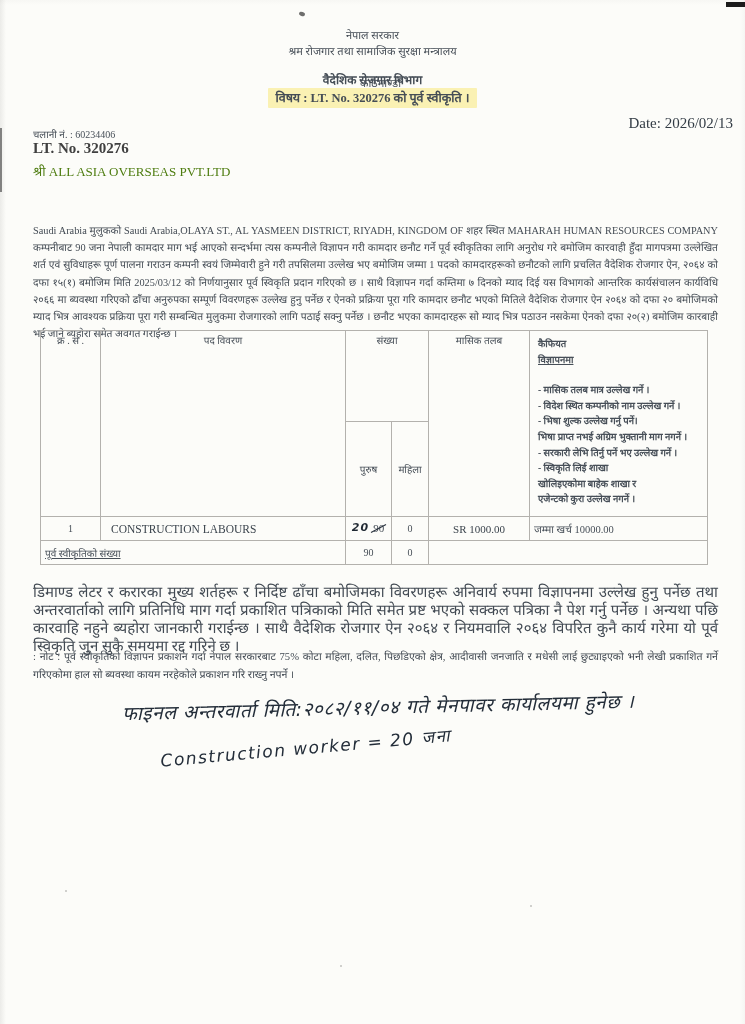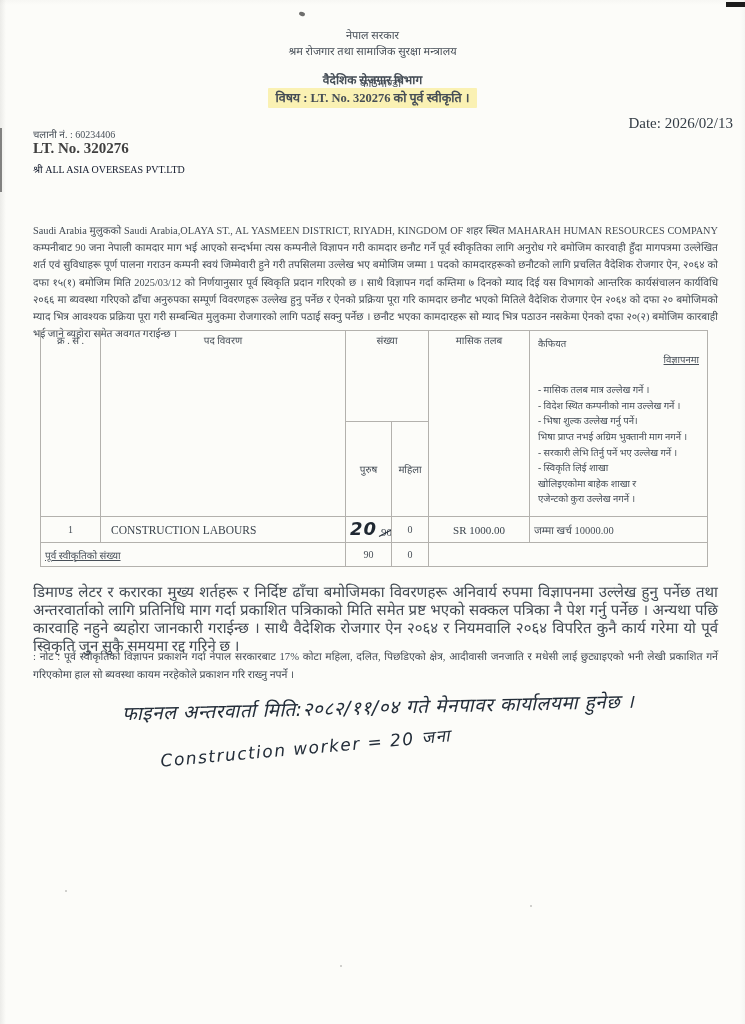--- a/index.html
+++ b/index.html
@@ -24,52 +24,52 @@
   .hl-dept      { top:71px; font-weight:bold; font-size:12px; }
   .hl-city      { top:75px;padding-left:16px; }
   .hl-subject   { top:88px; font-size:12.5px; font-weight:bold; }
   .hl-subject .subject-text{
     display:inline-block; padding:1px 7px 2px 7px;
     background:rgba(248,232,122,0.55); border-radius:1px;
   }
   .date-line  { position:absolute; right:12px; top:104px; font-size:15px; color:#333c45;margin-top:11px; }
   .chalani    { position:absolute; left:33px; top:127px; font-size:10px; color:#474f58; }
   .lt-no      { position:absolute; left:33px; top:140px; font-size:15px; font-weight:bold; color:#404040; }
-  .addressee  { position:absolute; left:33px; top:162px; font-size:10px; color:#0f172a; }
+  .addressee  { position:absolute; left:33px; top:162px; font-size:13px; color:#4d7c0f; }
 
   .para { position:absolute; left:33px; width:685px; font-size:10.3px; line-height:17.2px;
           text-align:justify; color:#424a53; }
   .para1 { top:222px; }
   .para2 { top:583px; font-size:15px; line-height:18px; }
   .note  { top:648px; font-size:10.6px; line-height:18px; }
 
   table.doc-table {
     position:absolute; left:40px; top:330px; width:667px;
     border-collapse:collapse; table-layout:fixed;
     font-size:10px; color:#474f58;
   }
   table.doc-table td { border:1px solid #b3b1ad; padding:2px 4px; overflow:hidden; }
   td.vtop   { vertical-align:top; padding-top:5px; }
   td.center { text-align:center; }
   td.right  { text-align:left; }
   .rowA td { height:86px; }
   .rowB td { height:90px; vertical-align:middle; }
   .rowC td { height:19px; }
   .rowD td { height:19px; }
-  .remarks-cell { padding:5px 8px 4px 8px !important; line-height:15.6px; font-size:9.6px; }
-  .remarks-cell .u { text-decoration:underline;text-align:right; }
+  .remarks-cell { padding:5px 8px 4px 8px !important; line-height:15.6px; font-size:9.6px;font-weight:bold; }
+  .remarks-cell .u { text-decoration:underline; }
   .remarks-cell .gap { height:15px; }
   .pos-cell { padding-left:10px !important; font-family:"Liberation Serif", serif; font-size:11.5px; color:#3a434c; }
   .salary-cell { font-size:11px; color:#3a434c; }
   .total-cell { font-size:10.5px; padding-right:8px !important; }
   .foot-label { padding-right:10px !important;text-decoration:underline; }
   .male-cell { white-space:nowrap; }
   .hw-20 {
     font-family:"DejaVu Sans", sans-serif; font-style:italic; font-weight:bold;
-    font-size:18px; color:#1f2832; margin-right:3px; position:relative; top:-1px;
+    font-size:11px; color:#1f2832; margin-right:3px; position:relative; top:-1px;
     letter-spacing:1px;
   }
   .strike-90 { position:relative; display:inline-block; font-size:11px; padding:0 1px; }
   .strike-90::after{
     content:""; position:absolute; left:-2px; right:-2px; top:52%;
     border-top:1.6px solid #28313d; transform:rotate(-28deg);
   }
   .hand {
     position:absolute; font-family:"DejaVu Sans", sans-serif; font-style:italic;
     color:#232d39; white-space:nowrap;
@@ -157,18 +157,18 @@
       <td colspan="2" class="right foot-label">पूर्व स्वीकृतिको संख्या</td>
       <td class="center">90</td>
       <td class="center">0</td>
       <td colspan="2"></td>
     </tr>
   </tbody>
     </table>
 
   <div class="para para2">डिमाण्ड लेटर र करारका मुख्य शर्तहरू र निर्दिष्ट ढाँचा बमोजिमका विवरणहरू अनिवार्य रुपमा विज्ञापनमा उल्लेख हुनु पर्नेछ तथा अन्तरवार्ताको लागि प्रतिनिधि माग गर्दा प्रकाशित पत्रिकाको मिति समेत प्रष्ट भएको सक्कल पत्रिका नै पेश गर्नु पर्नेछ । अन्यथा पछि कारवाहि नहुने ब्यहोरा जानकारी गराईन्छ । साथै वैदेशिक रोजगार ऐन २०६४ र नियमवालि २०६४ विपरित कुनै कार्य गरेमा यो पूर्व स्विकृति जुन सुकै समयमा रद्द गरिने छ ।</div>
 
-  <div class="para note">: नोट : पूर्व स्वीकृतिको विज्ञापन प्रकाशन गर्दा नेपाल सरकारबाट 17% कोटा महिला, दलित, पिछडिएको क्षेत्र, आदीवासी जनजाति र मधेसी लाई छुट्याइएको भनी लेखी प्रकाशित गर्ने गरिएकोमा हाल सो ब्यवस्था कायम नरहेकोले प्रकाशन गरि राख्नु नपर्ने ।</div>
+  <div class="para note">: नोट : पूर्व स्वीकृतिको विज्ञापन प्रकाशन गर्दा नेपाल सरकारबाट 75% कोटा महिला, दलित, पिछडिएको क्षेत्र, आदीवासी जनजाति र मधेसी लाई छुट्याइएको भनी लेखी प्रकाशित गर्ने गरिएकोमा हाल सो ब्यवस्था कायम नरहेकोले प्रकाशन गरि राख्नु नपर्ने ।</div>
 
   <div class="hand hand1">फाइनल अन्तरवार्ता मिति:२०८२/११/०४ गते मेनपावर कार्यालयमा हुनेछ ।</div>
   <div class="hand hand2">Construction worker = 20 जना</div>
 
 </div>
 
 </body></html>

